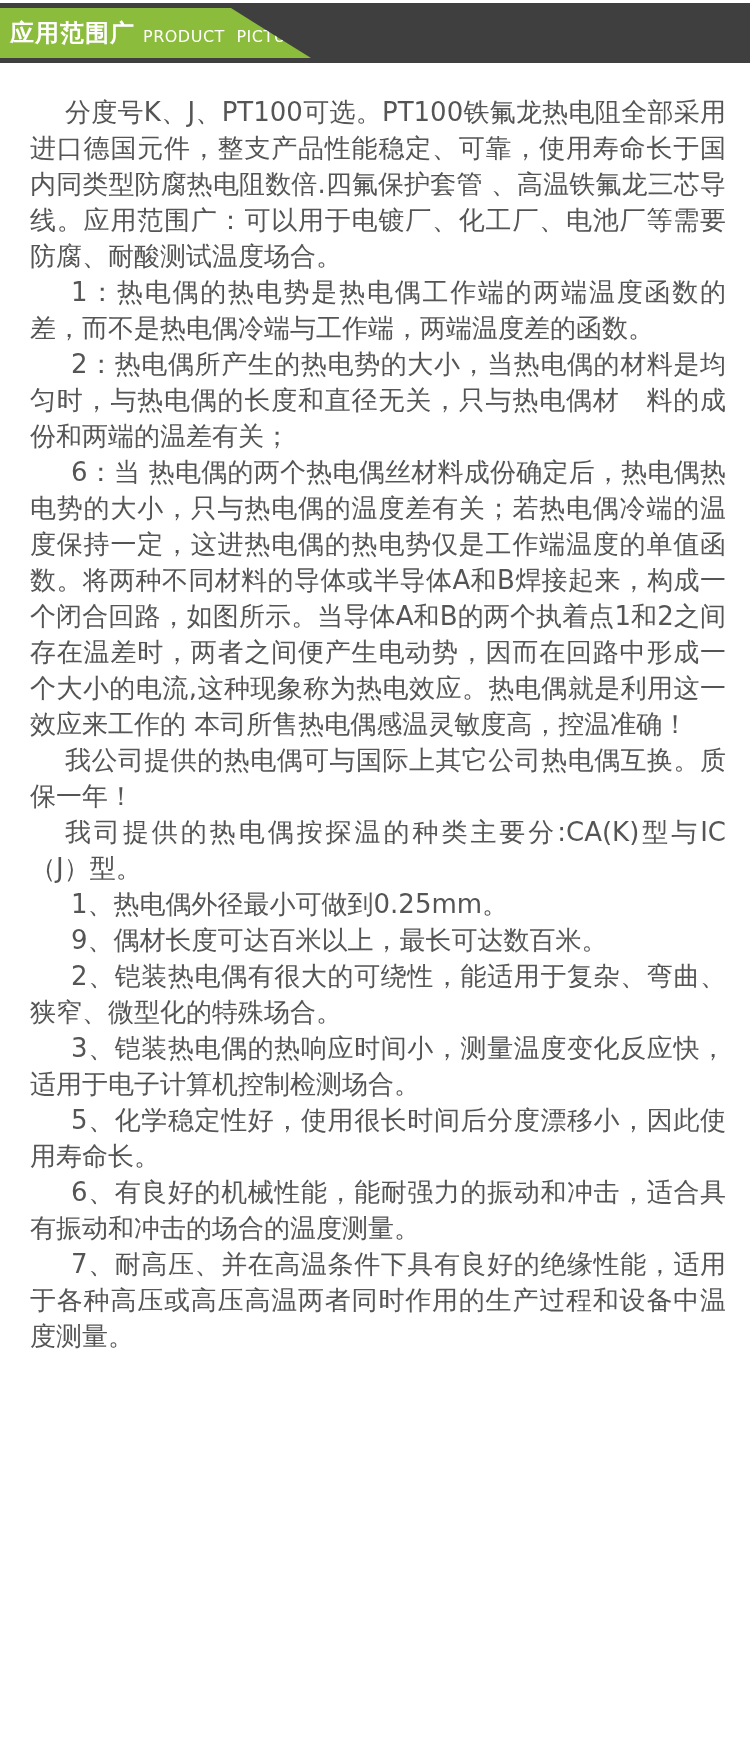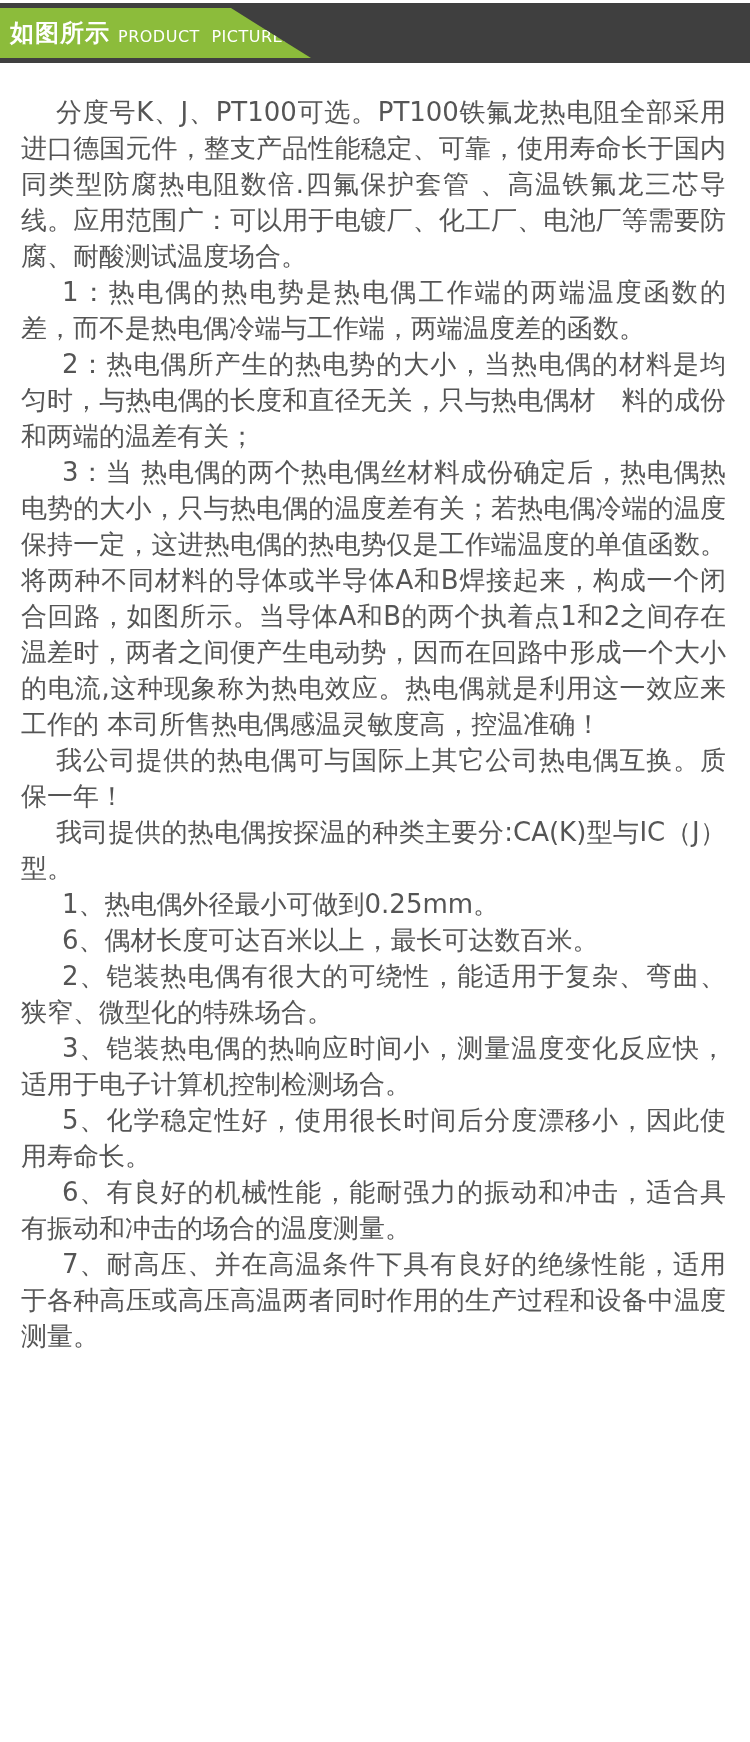--- a/index.html
+++ b/index.html
@@ -46,51 +46,51 @@
     color: #ffffff;
     font-size: 16px;
     font-weight: 500;
     margin-left: 8px;
     margin-top: 7px;
     letter-spacing: 0.5px;
     word-spacing: 6px;
     white-space: nowrap;
   }
   .article {
-    padding: 31px 24px 0 21px;
+    padding: 31px 24px 0 30px;
     font-size: 26px;
     line-height: 36px;
     color: #555555;
     text-align: justify;
   }
   .article p {
     margin: 0;
   }
   .article p.body { text-indent: 35px; }
   .article p.item { text-indent: 41px; }
 </style>
 </head>
 <body>
 
 <div class="top-gap"></div>
 
 <div class="header-bar">
   <div class="intro-banner">
-    <span class="banner-title-cn">如图所示</span>
+    <span class="banner-title-cn">应用范围广</span>
     <span class="banner-title-en">PRODUCT  PICTURES</span>
   </div>
 </div>
 
 <div class="article">
     <p class="body">分度号K、J、PT100可选。PT100铁氟龙热电阻全部采用进口德国元件，整支产品性能稳定、可靠，使用寿命长于国内同类型防腐热电阻数倍.四氟保护套管 、高温铁氟龙三芯导线。应用范围广：可以用于电镀厂、化工厂、电池厂等需要防腐、耐酸测试温度场合。</p>
     <p class="item">1：热电偶的热电势是热电偶工作端的两端温度函数的差，而不是热电偶冷端与工作端，两端温度差的函数。</p>
     <p class="item">2：热电偶所产生的热电势的大小，当热电偶的材料是均匀时，与热电偶的长度和直径无关，只与热电偶材　料的成份和两端的温差有关；</p>
-    <p class="item">3：当 热电偶的两个热电偶丝材料成份确定后，热电偶热电势的大小，只与热电偶的温度差有关；若热电偶冷端的温度保持一定，这进热电偶的热电势仅是工作端温度的单值函数。将两种不同材料的导体或半导体A和B焊接起来，构成一个闭合回路，如图所示。当导体A和B的两个执着点1和2之间存在温差时，两者之间便产生电动势，因而在回路中形成一个大小的电流,这种现象称为热电效应。热电偶就是利用这一效应来工作的 本司所售热电偶感温灵敏度高，控温准确！</p>
+    <p class="item">6：当 热电偶的两个热电偶丝材料成份确定后，热电偶热电势的大小，只与热电偶的温度差有关；若热电偶冷端的温度保持一定，这进热电偶的热电势仅是工作端温度的单值函数。将两种不同材料的导体或半导体A和B焊接起来，构成一个闭合回路，如图所示。当导体A和B的两个执着点1和2之间存在温差时，两者之间便产生电动势，因而在回路中形成一个大小的电流,这种现象称为热电效应。热电偶就是利用这一效应来工作的 本司所售热电偶感温灵敏度高，控温准确！</p>
     <p class="body">我公司提供的热电偶可与国际上其它公司热电偶互换。质保一年！</p>
     <p class="body">我司提供的热电偶按探温的种类主要分:CA(K)型与IC（J）型。</p>
     <p class="item">1、热电偶外径最小可做到0.25mm。</p>
-    <p class="item">6、偶材长度可达百米以上，最长可达数百米。</p>
+    <p class="item">9、偶材长度可达百米以上，最长可达数百米。</p>
     <p class="item">2、铠装热电偶有很大的可绕性，能适用于复杂、弯曲、狭窄、微型化的特殊场合。</p>
     <p class="item">3、铠装热电偶的热响应时间小，测量温度变化反应快，适用于电子计算机控制检测场合。</p>
     <p class="item">5、化学稳定性好，使用很长时间后分度漂移小，因此使用寿命长。</p>
     <p class="item">6、有良好的机械性能，能耐强力的振动和冲击，适合具有振动和冲击的场合的温度测量。</p>
     <p class="item">7、耐高压、并在高温条件下具有良好的绝缘性能，适用于各种高压或高压高温两者同时作用的生产过程和设备中温度测量。</p>
   </div>
 
 </body></html>

